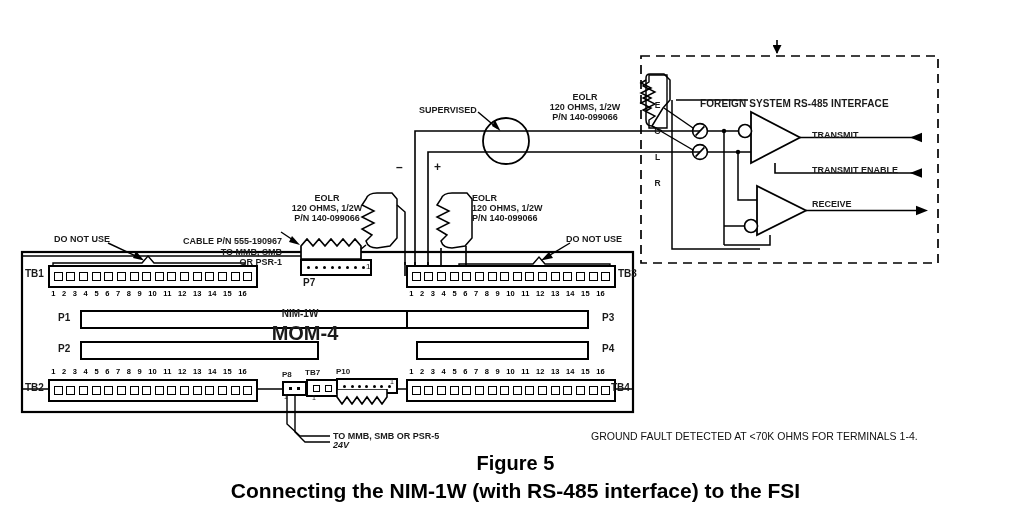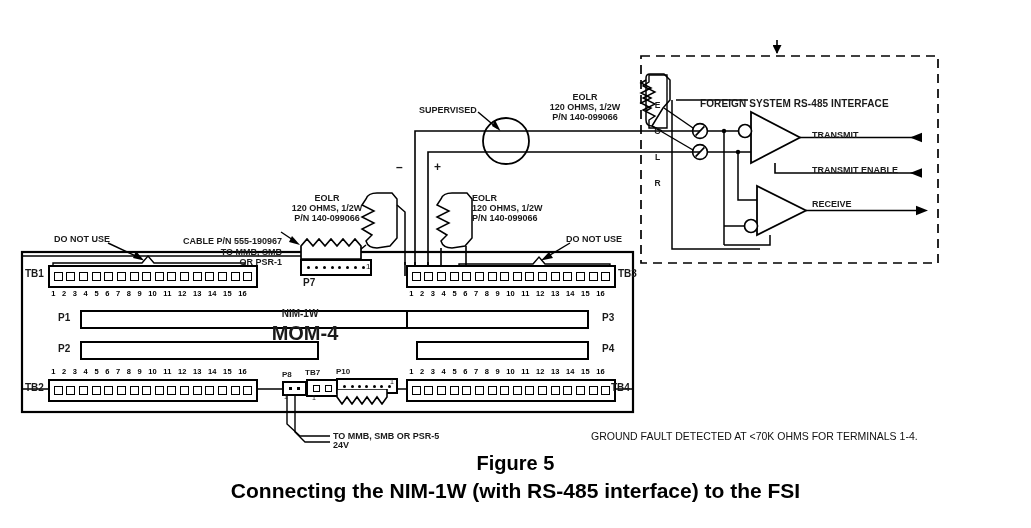--- a/index.html
+++ b/index.html
@@ -441,21 +441,21 @@
 
 <div class="lbl t12" style="left:396px;top:160px;">–</div>
 <div class="lbl t12" style="left:434px;top:160px;">+</div>
 
 <div class="lbl t9" style="left:54px;top:234px;">DO NOT USE</div>
 <div class="lbl t9" style="left:566px;top:234px;">DO NOT USE</div>
 
 <div class="lbl t9 r" style="left:130px;top:236px;width:152px;">CABLE P/N 555-190967<br>TO MMB, SMB<br>OR PSR-1</div>
 
 <div class="lbl t9" style="left:333px;top:431px;">TO MMB, SMB OR PSR-5</div>
-<div class="lbl t9" style="left:333px;top:440px;">24V</div>
+<div class="lbl t9" style="left:333px;top:440px;font-style:italic;">24V</div>
 
 <div class="gf" style="position:absolute;left:591px;top:430px;">GROUND FAULT DETECTED AT &lt;70K OHMS FOR TERMINALS 1-4.</div>
 
 <div class="fig c" style="position:absolute;left:0;top:452px;width:1031px;">Figure 5</div>
 <div class="cap c" style="position:absolute;left:0;top:479px;width:1031px;">Connecting the NIM-1W (with RS-485 interface) to the FSI</div>
 
 <div style="position: absolute; left: 406px; top: 310px; width: 179px; height: 15px; border: 2px solid rgb(0, 0, 0); background: rgb(255, 255, 255);"></div>
   </div>
 
 </body></html>

